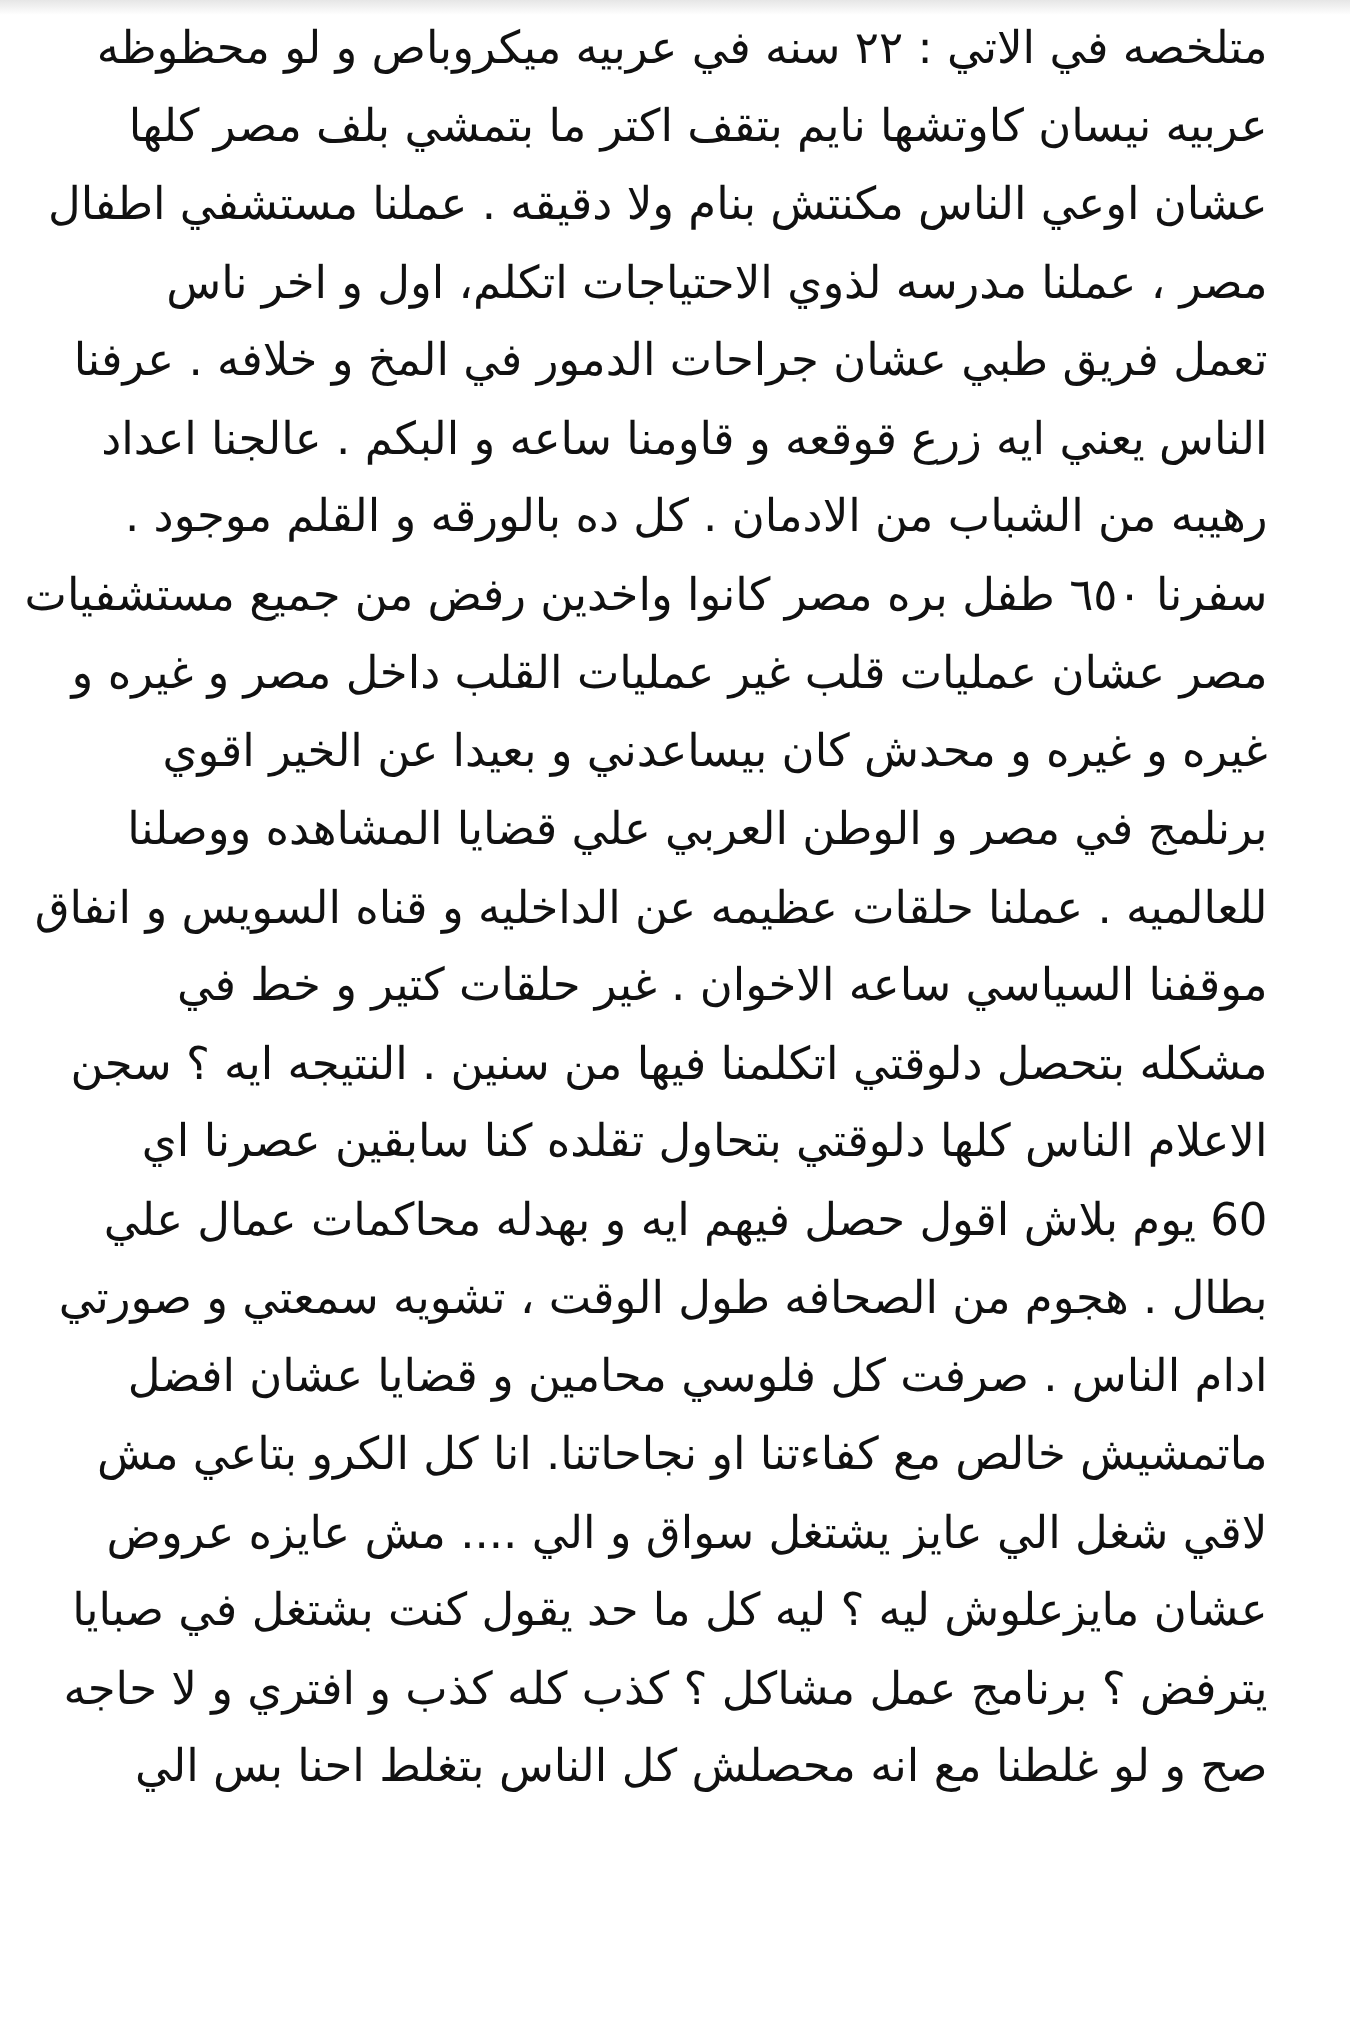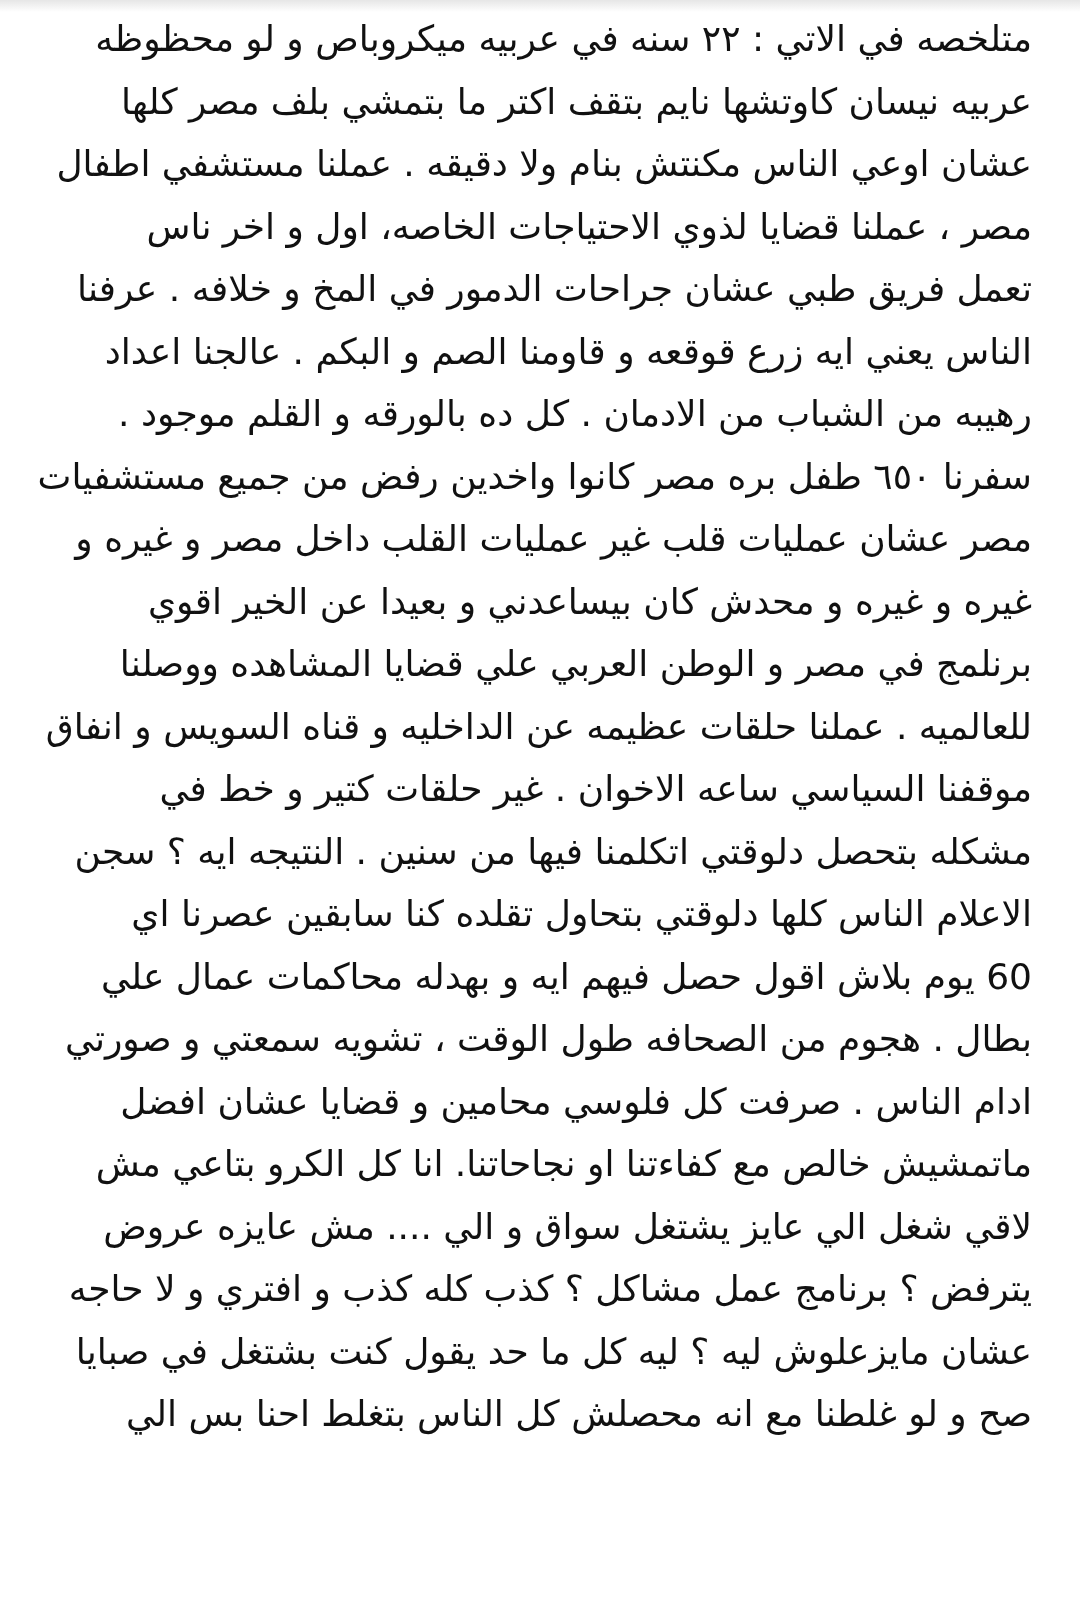--- a/index.html
+++ b/index.html
@@ -18,21 +18,21 @@
     .top-fade {
       position: absolute;
       left: 0; top: 0;
       width: 1080px;
       height: 12px;
       background: linear-gradient(#e6e6e6, #ffffff);
     }
     .text-block {
       position: absolute;
       top: 8px;
-      right: 48px;
+      right: 66px;
       width: 990px;
       direction: rtl;
       text-align: right;
     }
     .line {
       display: block;
       height: 62.5px;
       line-height: 62.5px;
       font-size: 36px;
       white-space: nowrap;
@@ -41,33 +41,33 @@
   </style>
 </head>
 <body>
 
 <div class="top-fade"></div>
 
 <div class="text-block">
   <span class="line">متلخصه في الاتي : ٢٢ سنه في عربيه ميكروباص و لو محظوظه</span>
   <span class="line">عربيه نيسان كاوتشها نايم بتقف اكتر ما بتمشي بلف مصر كلها</span>
   <span class="line">عشان اوعي الناس مكنتش بنام ولا دقيقه . عملنا مستشفي اطفال</span>
-  <span class="line">مصر ، عملنا قضايا لذوي الاحتياجات الخاصه، اول و اخر ناس</span>
+  <span class="line">مصر ، عملنا مدرسه لذوي الاحتياجات اتكلم، اول و اخر ناس</span>
   <span class="line">تعمل فريق طبي عشان جراحات  الدمور في المخ و خلافه . عرفنا</span>
-  <span class="line">الناس يعني ايه زرع قوقعه و قاومنا الصم و البكم . عالجنا اعداد</span>
+  <span class="line">الناس يعني ايه زرع قوقعه و قاومنا ساعه و البكم . عالجنا اعداد</span>
   <span class="line">رهيبه من الشباب من الادمان . كل ده بالورقه و القلم موجود .</span>
   <span class="line">سفرنا ٦٥٠ طفل بره مصر كانوا واخدين رفض من جميع مستشفيات</span>
   <span class="line">مصر عشان عمليات قلب غير عمليات القلب داخل مصر و غيره و</span>
   <span class="line">غيره و غيره و محدش كان بيساعدني و بعيدا عن الخير اقوي</span>
   <span class="line">برنلمج في مصر و الوطن العربي علي قضايا المشاهده ووصلنا</span>
   <span class="line">للعالميه . عملنا حلقات عظيمه عن الداخليه و قناه السويس و انفاق</span>
   <span class="line">موقفنا السياسي ساعه الاخوان . غير حلقات كتير و خط في</span>
   <span class="line">مشكله بتحصل دلوقتي اتكلمنا فيها من سنين . النتيجه ايه ؟ سجن</span>
   <span class="line">الاعلام الناس كلها دلوقتي بتحاول تقلده كنا سابقين عصرنا اي</span>
   <span class="line">60 يوم بلاش اقول حصل فيهم ايه و بهدله محاكمات عمال علي</span>
   <span class="line">بطال . هجوم من الصحافه طول الوقت ، تشويه سمعتي و صورتي</span>
   <span class="line">ادام الناس . صرفت كل فلوسي محامين و قضايا عشان افضل</span>
   <span class="line">ماتمشيش خالص مع كفاءتنا او نجاحاتنا. انا كل الكرو بتاعي مش</span>
   <span class="line">لاقي شغل  الي عايز يشتغل سواق و  الي .... مش عايزه عروض</span>
+  <span class="line">عشان مايزعلوش ليه ؟ ليه كل ما حد يقول كنت بشتغل في صبايا</span>
   <span class="line">يترفض ؟ برنامج عمل مشاكل ؟ كذب كله كذب و افتري و لا حاجه</span>
-  <span class="line">عشان مايزعلوش ليه ؟ ليه كل ما حد يقول كنت بشتغل في صبايا</span>
   <span class="line">صح و لو غلطنا مع انه محصلش كل الناس بتغلط احنا بس الي</span>
 </div>
 
 </body></html>

